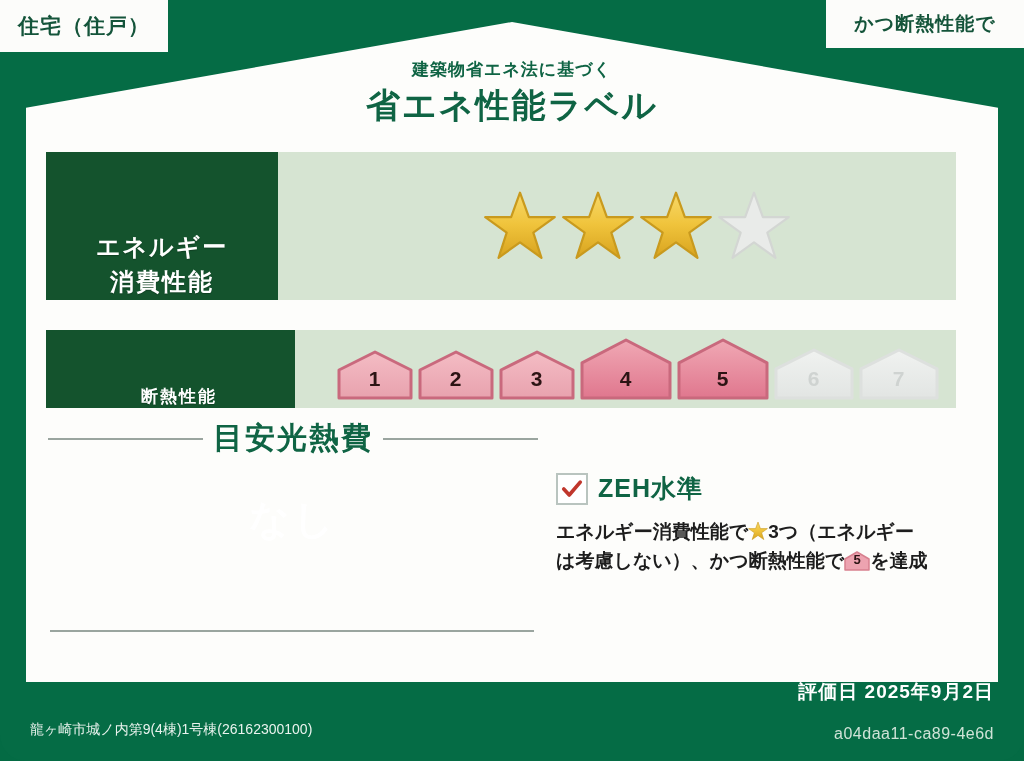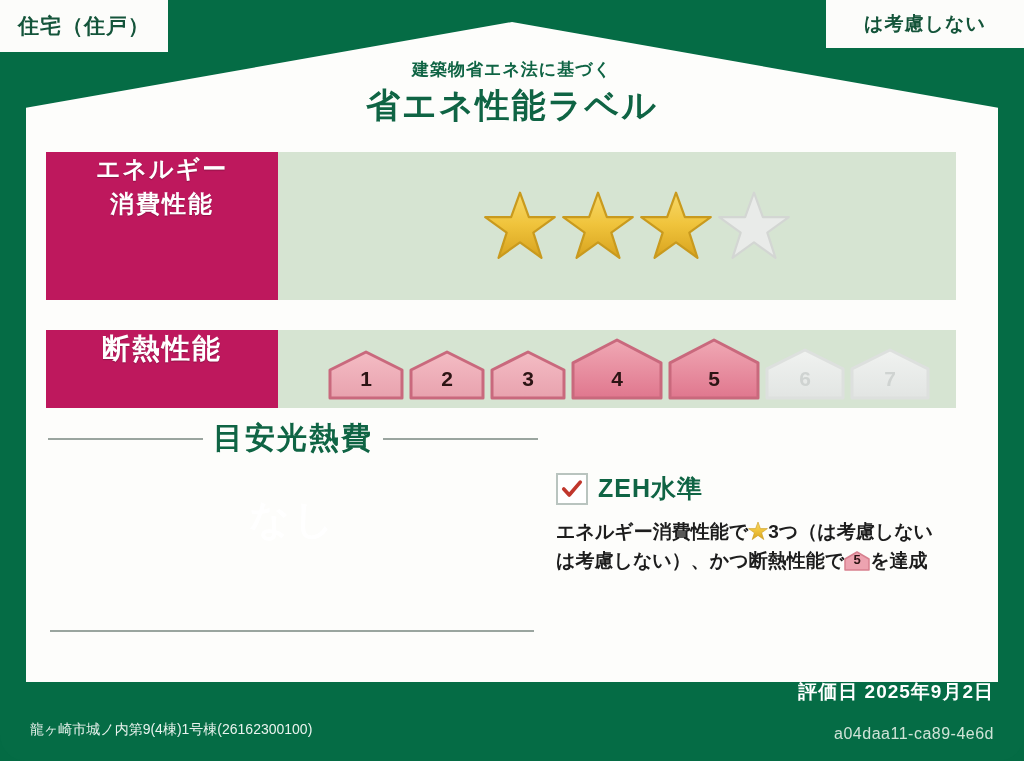--- a/index.html
+++ b/index.html
@@ -40,30 +40,30 @@
   }
   #title-sub{ font-size:17px; font-weight:bold; letter-spacing:1px; line-height:1.2;}
   #title-main{ font-size:34px; font-weight:bold; letter-spacing:2px; margin-top:6px; line-height:1.15;}
 
   
   .perf-row{ position:absolute; left:46px; width:910px; display:flex; }
   #row-energy{ top:152px; height:148px; }
   #row-insulation{ top:330px; height:78px; }
 
   .row-label{
-    background:#be185d;
+    background:#14532d;
     color:#fff;
-    display:flex;flex-direction:column;align-items:center;justify-content:flex-start;
+    display:flex;flex-direction:column;align-items:center;justify-content:flex-end;
     font-weight:bold;
     letter-spacing:2px;
     flex:0 0 232px;
     text-shadow:0 1px 1px rgba(0,0,0,.25);
   }
   #row-energy .row-label{ font-size:24px; line-height:1.45; }
-  #row-insulation .row-label{ font-size:28px; }
+  #row-insulation .row-label{ font-size:17px;padding-left:17px; }
 
   .row-body{
     flex:1;
     background:#d6e4d2;
     display:flex;align-items:center;justify-content:center;
   }
 
   
   #stars{display:flex;align-items:center;gap:4px;margin-left:40px;}
   .star{width:74px;height:74px;display:block;}
@@ -128,21 +128,21 @@
   #doc-id{ font-size:16px; color:#cfe3d7; margin-top:20px; letter-spacing:.5px;}
 </style>
 </head>
 <body>
 
 <div id="label-root">
 
   <div class="house-white"></div>
 
   <div class="tab" id="tab-dwelling">住宅（住戸）</div>
-  <div class="tab" id="tab-renew">は考慮しない</div>
+  <div class="tab" id="tab-renew">かつ断熱性能で</div>
 
   <div id="title-wrap">
     <div id="title-sub">建築物省エネ法に基づく</div>
     <div id="title-main">省エネ性能ラベル</div>
   </div>
 
   <div class="perf-row" id="row-energy">
     <div class="row-label">
       <span>エネルギー</span>
       <span>消費性能</span>
@@ -307,21 +307,21 @@
     <div id="zeh-desc">
       <span>エネルギー消費性能で</span><span class="inline-star"><svg viewBox="0 0 100 100" width="20" height="20">
             <defs>
               <linearGradient id="sginl0" x1="0" y1="0" x2="0" y2="1">
                 <stop offset="0%" stop-color="#f7d86a"></stop>
                 <stop offset="48%" stop-color="#f0c43c"></stop>
                 <stop offset="100%" stop-color="#d8a31f"></stop>
               </linearGradient>
             </defs>
             <polygon points="50,5 62,38 97,38 68,59 79,93 50,72 21,93 32,59 3,38 38,38" fill="url(#sginl0)" stroke="#c99a1e" stroke-width="3" stroke-linejoin="round"></polygon>
-          </svg></span><span>3つ（は考慮しない</span><br>
+          </svg></span><span>3つ（エネルギー</span><br>
       <span>は考慮しない）、かつ断熱性能で</span><span class="inline-house"><svg viewBox="0 0 26 20" width="26" height="20" style="position: absolute; left: 0px; top: 0px;">
             <polygon points="1,19 1,8 13,1 25,8 25,19" fill="#eda3b0" stroke="#d7808f" stroke-width="1.5" stroke-linejoin="round"></polygon>
           </svg><span class="num">5</span></span><span>を達成</span>
     </div>
   </div>
 
   <div id="footer">
     <div id="footer-left">
       <div id="address">龍ヶ崎市城ノ内第9(4棟)1号棟(26162300100)</div>
     </div>

